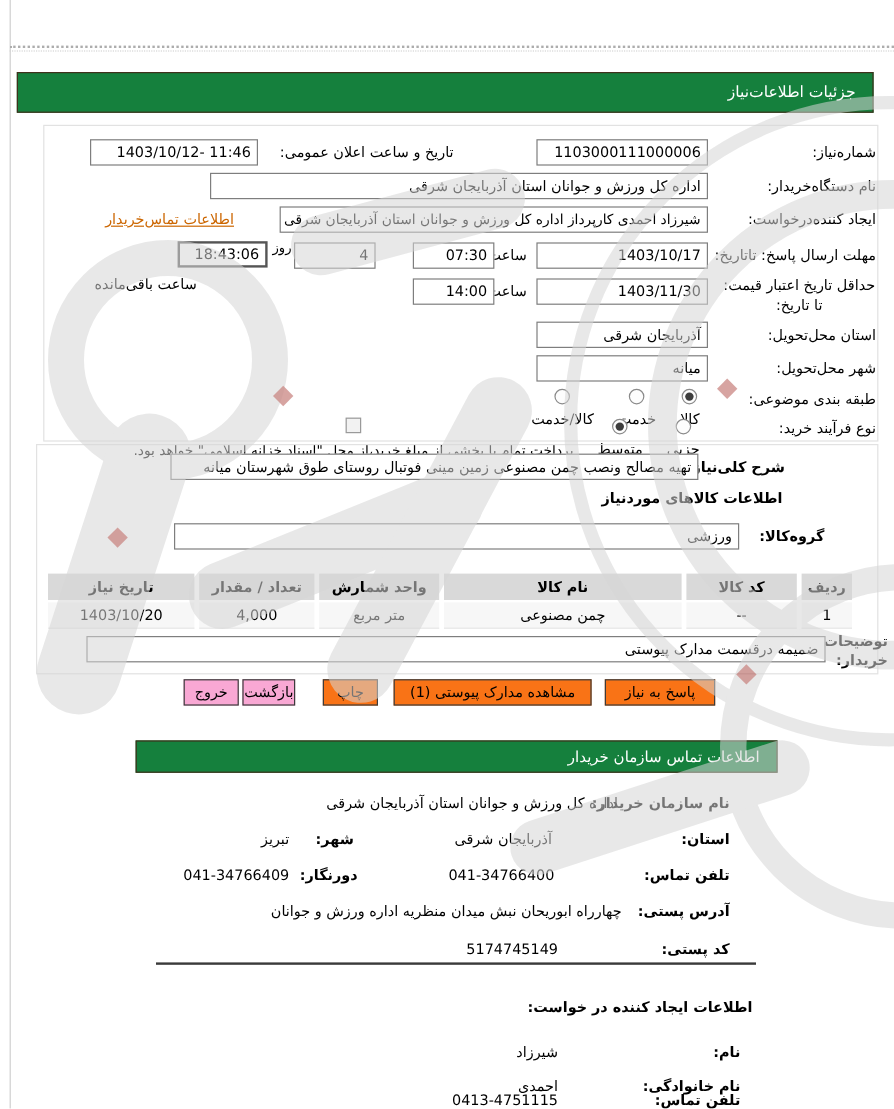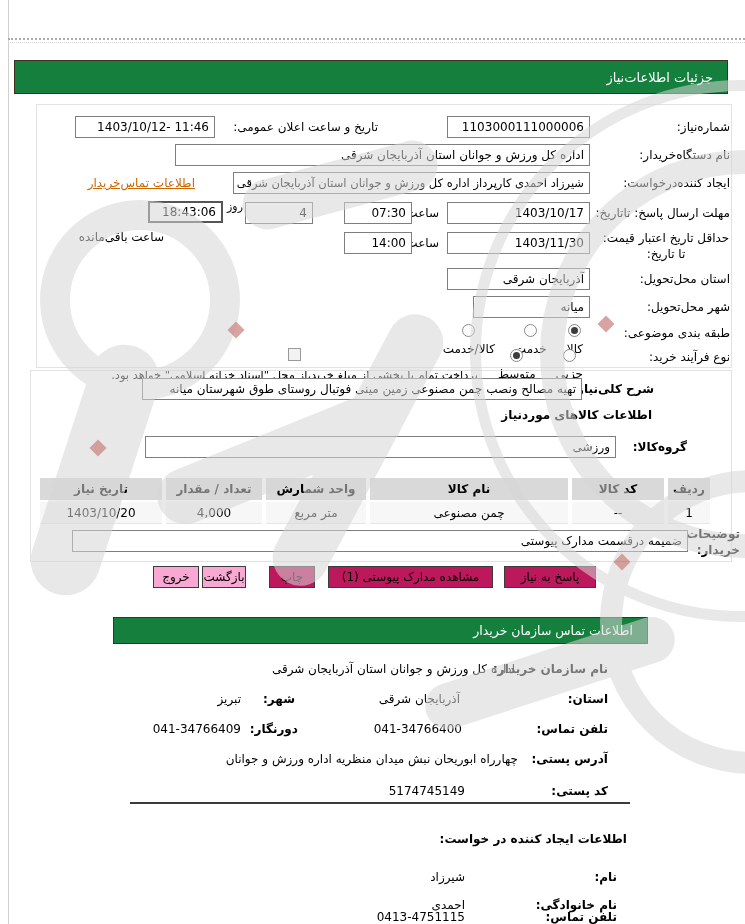--- a/index.html
+++ b/index.html
@@ -31,21 +31,21 @@
          background:#3d3d3d;border-radius:50%;}
   .checkbox{width:11px;height:11px;border:1px solid #9a9a9a;background:#f2f2f2;display:inline-block;flex:0 0 auto;}
   
   .tbl-row{display:flex;direction:rtl;gap:4px;}
   .th{background:#d9d9d9;font-weight:bold;height:22px;display:flex;align-items:center;justify-content:center;box-sizing:border-box;}
   .td{background:#f7f7f7;height:22px;display:flex;align-items:center;justify-content:center;box-sizing:border-box;border-bottom:1px solid #e6e6e6;}
   .c0{width:42px;}.c1{width:92px;}.c2{width:198px;}.c3{width:100px;}.c4{width:96px;}.c5{width:122px;}
   
   .btn{border:1px solid #3c3c3c;height:22px;display:flex;align-items:center;justify-content:center;
        box-sizing:border-box;font-size:12px;cursor:pointer;padding:0 6px;white-space:nowrap;}
-  .btn.green{background:#be185d;}
+  .btn.green{background:#f97316;}
   .btn.pink{background:#f9a8d4;}
   
   .sep-line{height:0;border-top:2px solid #3a3a3a;}
   
   .wm{position:absolute;left:0;top:0;width:745px;height:924px;pointer-events:none;opacity:.55;z-index:40;overflow:hidden;}
   .wm .ring{position:absolute;border-radius:50%;border-style:solid;border-color:#d6d6d6;}
   .wm .stroke{position:absolute;background:#d6d6d6;border-radius:40px;}
   .wm .diamond{position:absolute;width:12px;height:12px;background:#a23029;transform:rotate(45deg);opacity:.8;}
   .content{position:absolute;inset:0;z-index:10;}
 </style>
@@ -89,21 +89,21 @@
 
     <div class="abs lbl" style="right:15px;top:230px;width:128px;white-space:normal;line-height:1.35;text-align:center;">حداقل تاریخ اعتبار قیمت: تا تاریخ:</div>
     <div class="abs ibox ltr" style="right:155px;top:232px;width:143px;">1403/11/30</div>
     <div class="abs lbl" style="right:306px;top:236px;">ساعت</div>
     <div class="abs ibox ltr" style="right:333px;top:232px;width:68px;">14:00</div>
 
     <div class="abs lbl" style="right:15px;top:272px;">استان محل‌تحویل:</div>
     <div class="abs ibox" style="right:155px;top:268px;width:143px;">آذربایجان شرقی</div>
 
     <div class="abs lbl" style="right:15px;top:300px;">شهر محل‌تحویل:</div>
-    <div class="abs ibox" style="right:155px;top:296px;width:117px;">میانه</div>
+    <div class="abs ibox" style="right:155px;top:296px;width:143px;">میانه</div>
 
     <div class="abs lbl" style="right:15px;top:326px;">طبقه بندی موضوعی:</div>
     <div class="abs optrow" style="right:162px;top:324px;">
       <span class="opt">
         <span class="radio on"></span>
         <span>کالا</span>
       </span>
       <span class="opt">
         <span class="radio"></span>
         <span>خدمت</span>

